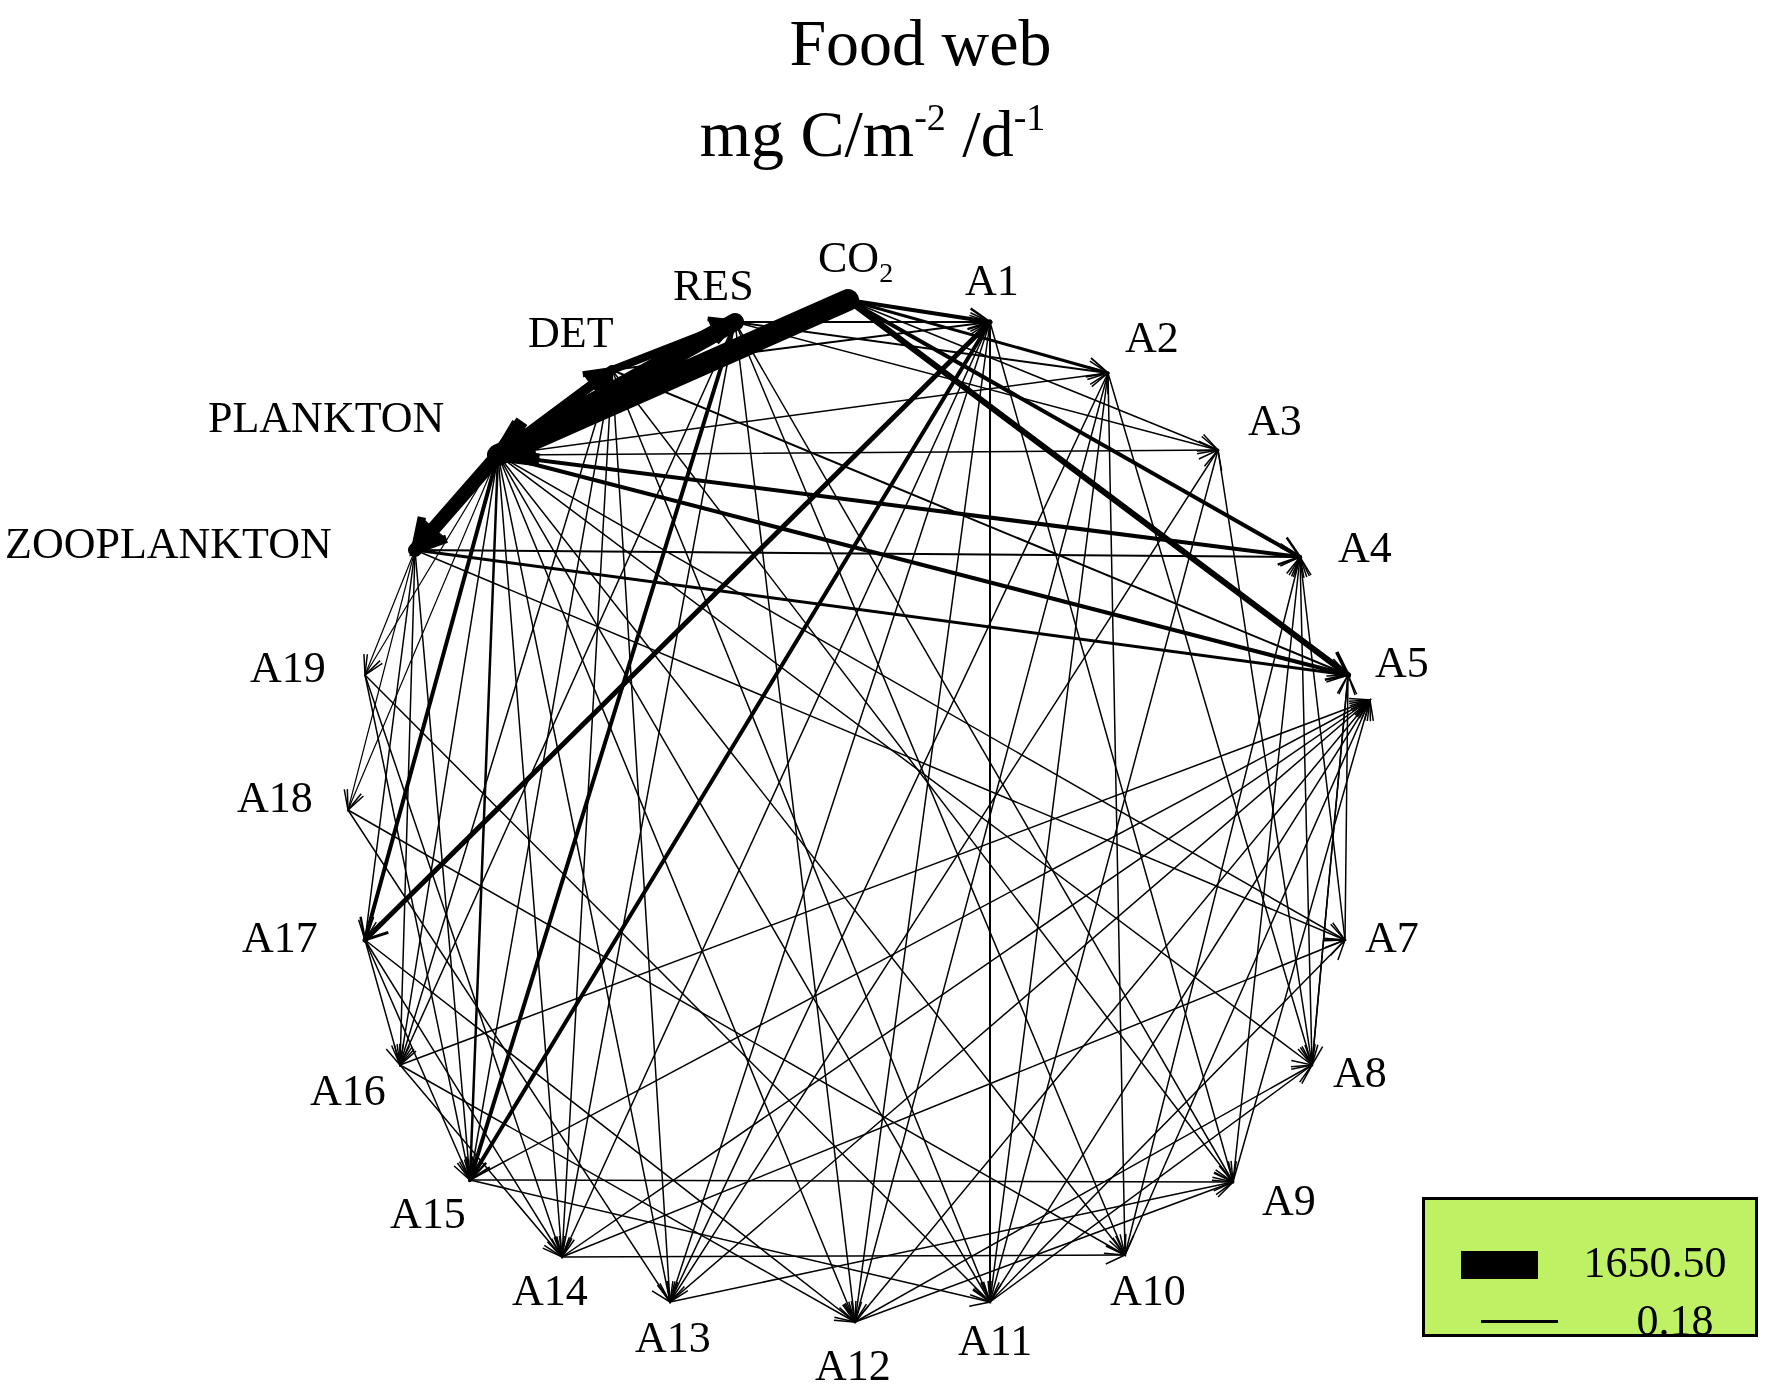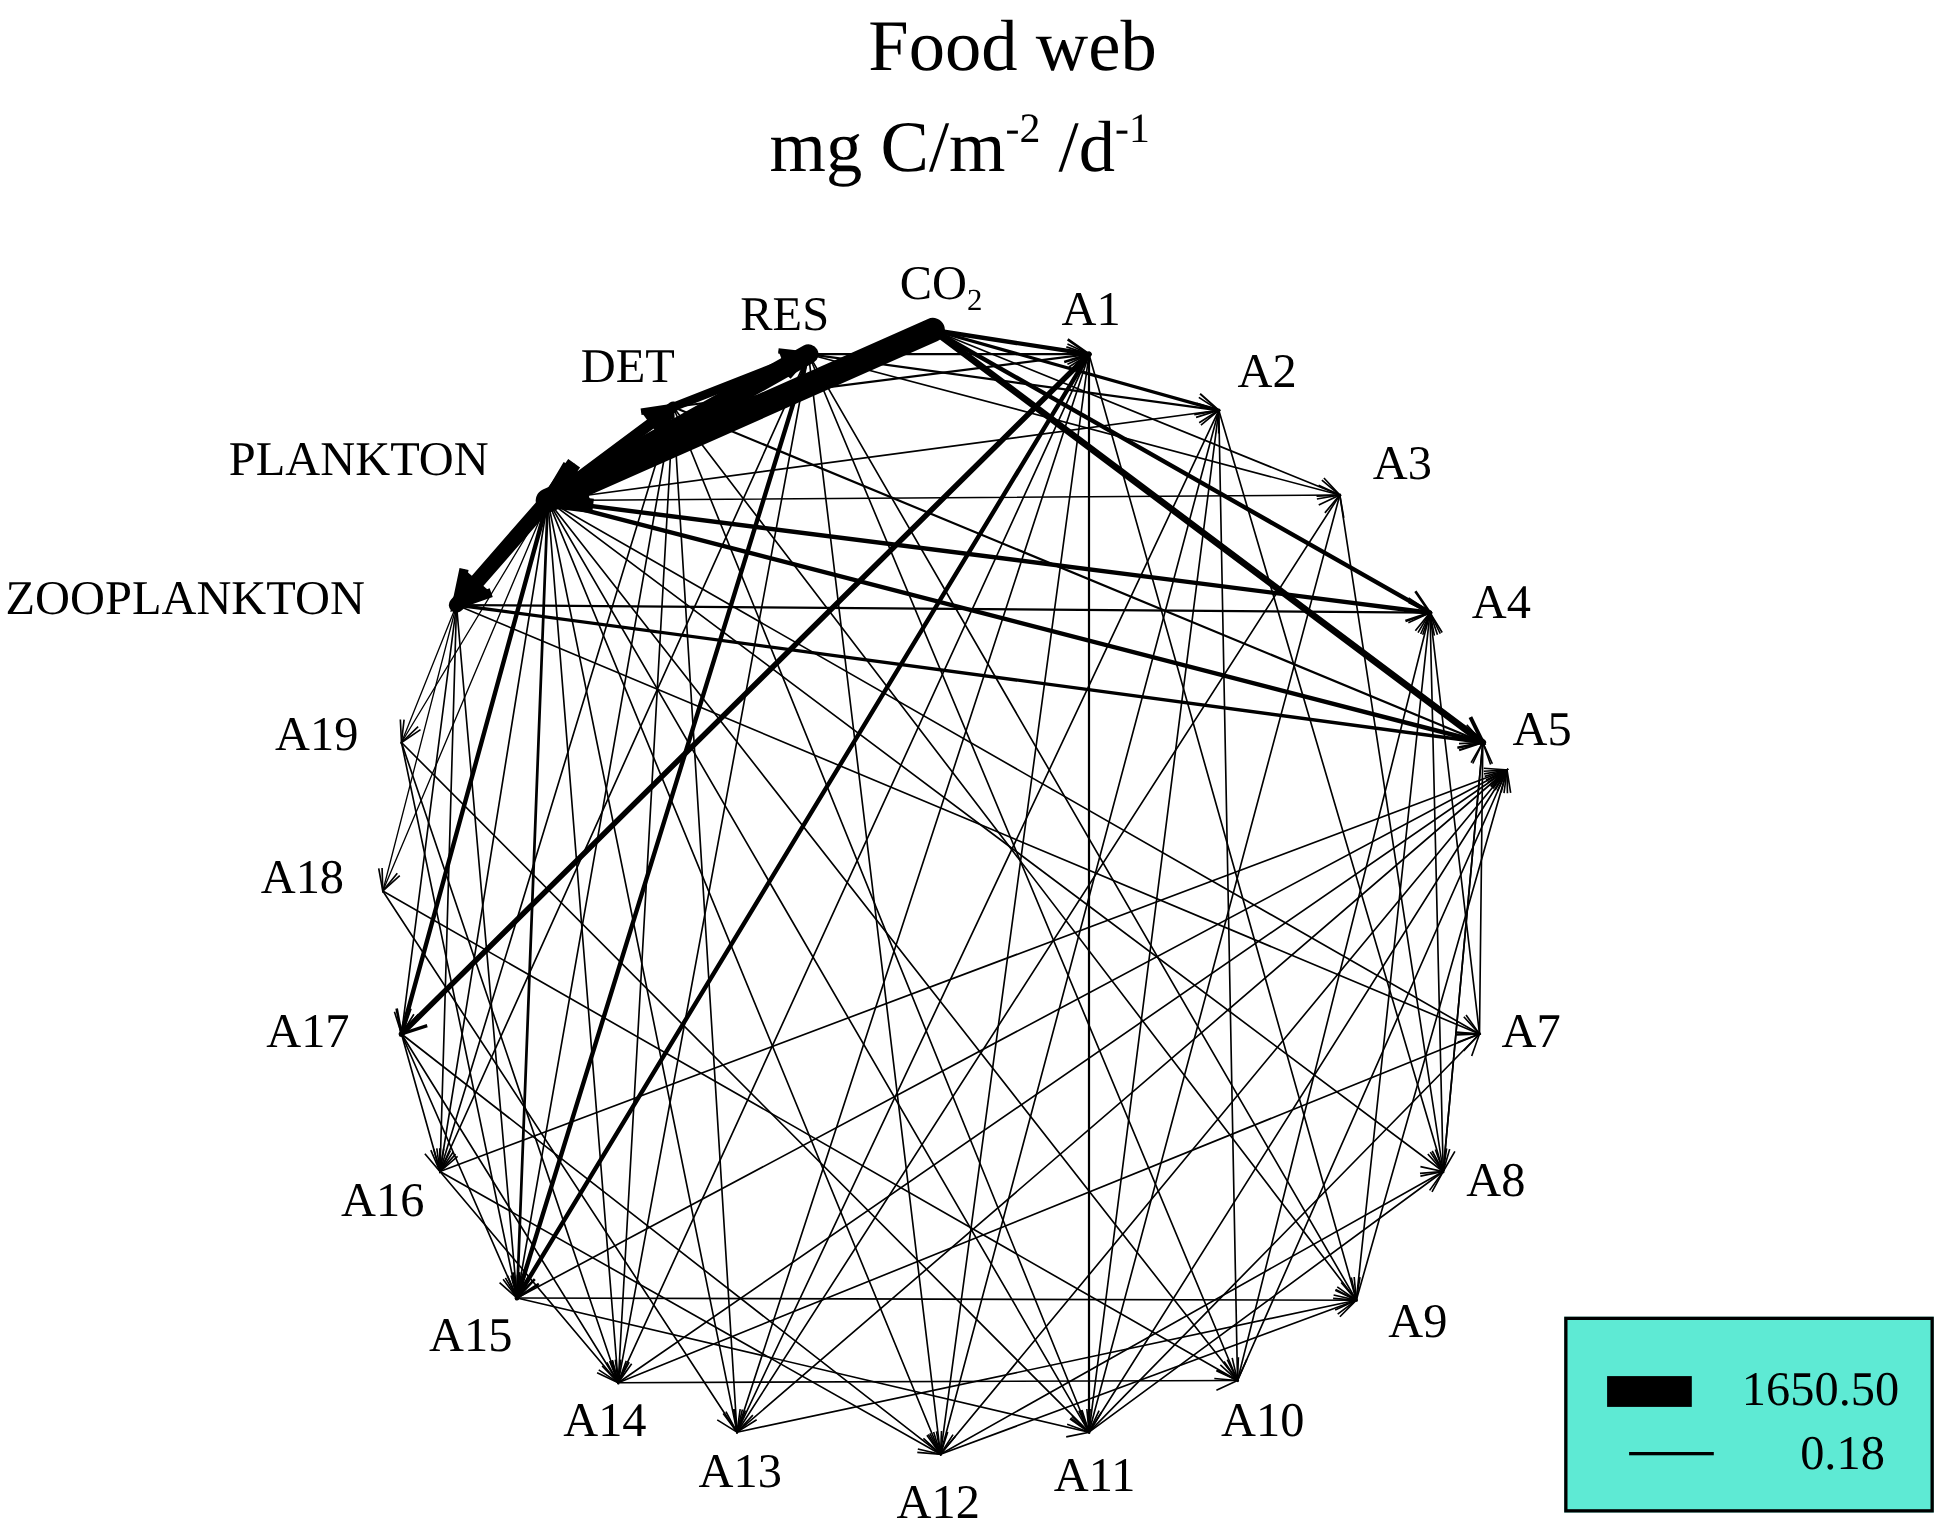--- a/index.html
+++ b/index.html
@@ -4,22 +4,22 @@
 <style>
   html, body { margin: 0; padding: 0; background: #ffffff; }
   body { width: 1768px; height: 1387px; position: relative; overflow: hidden;
          font-family: "Liberation Serif", "DejaVu Serif", serif; color: #000; }
   .title { position: absolute; left: 0; width: 1768px; text-align: center; font-size: 66px; line-height: 1; }
   .title.l1 { top: 10px; left: 0px; width: 1745px; margin-left: 48px; }
   .title.l2 { top: 98px; left: 0px; width: 1745px; }
   .title sup { font-size: 38px; vertical-align: 26px; }
   #graph { position: absolute; left: 0; top: 0; }
   .node-label { font-family: "Liberation Serif", "DejaVu Serif", serif; font-size: 44px; fill: #000; }
-  .legend { position: absolute; left: 1422px; top: 1197px; width: 336px; height: 178px;
-            border: 3px solid #000; box-sizing: border-box; background: #5eead4; }
+  .legend { position: absolute; left: 1422px; top: 1197px; width: 336px; height: 140px;
+            border: 3px solid #000; box-sizing: border-box; background: #bef264; }
   .legend-row { position: absolute; left: 0; width: 100%; height: 50px; }
   .legend-row .swatch { position: absolute; left: 36px; width: 77px; background: #000; }
   .legend-row .val { position: absolute; left: 140px; width: 180px; text-align: center; font-size: 44px; line-height: 50px; }
 </style>
 </head>
 <body>
 
 <div class="title l1">
   <span>Food web</span>
 </div>

